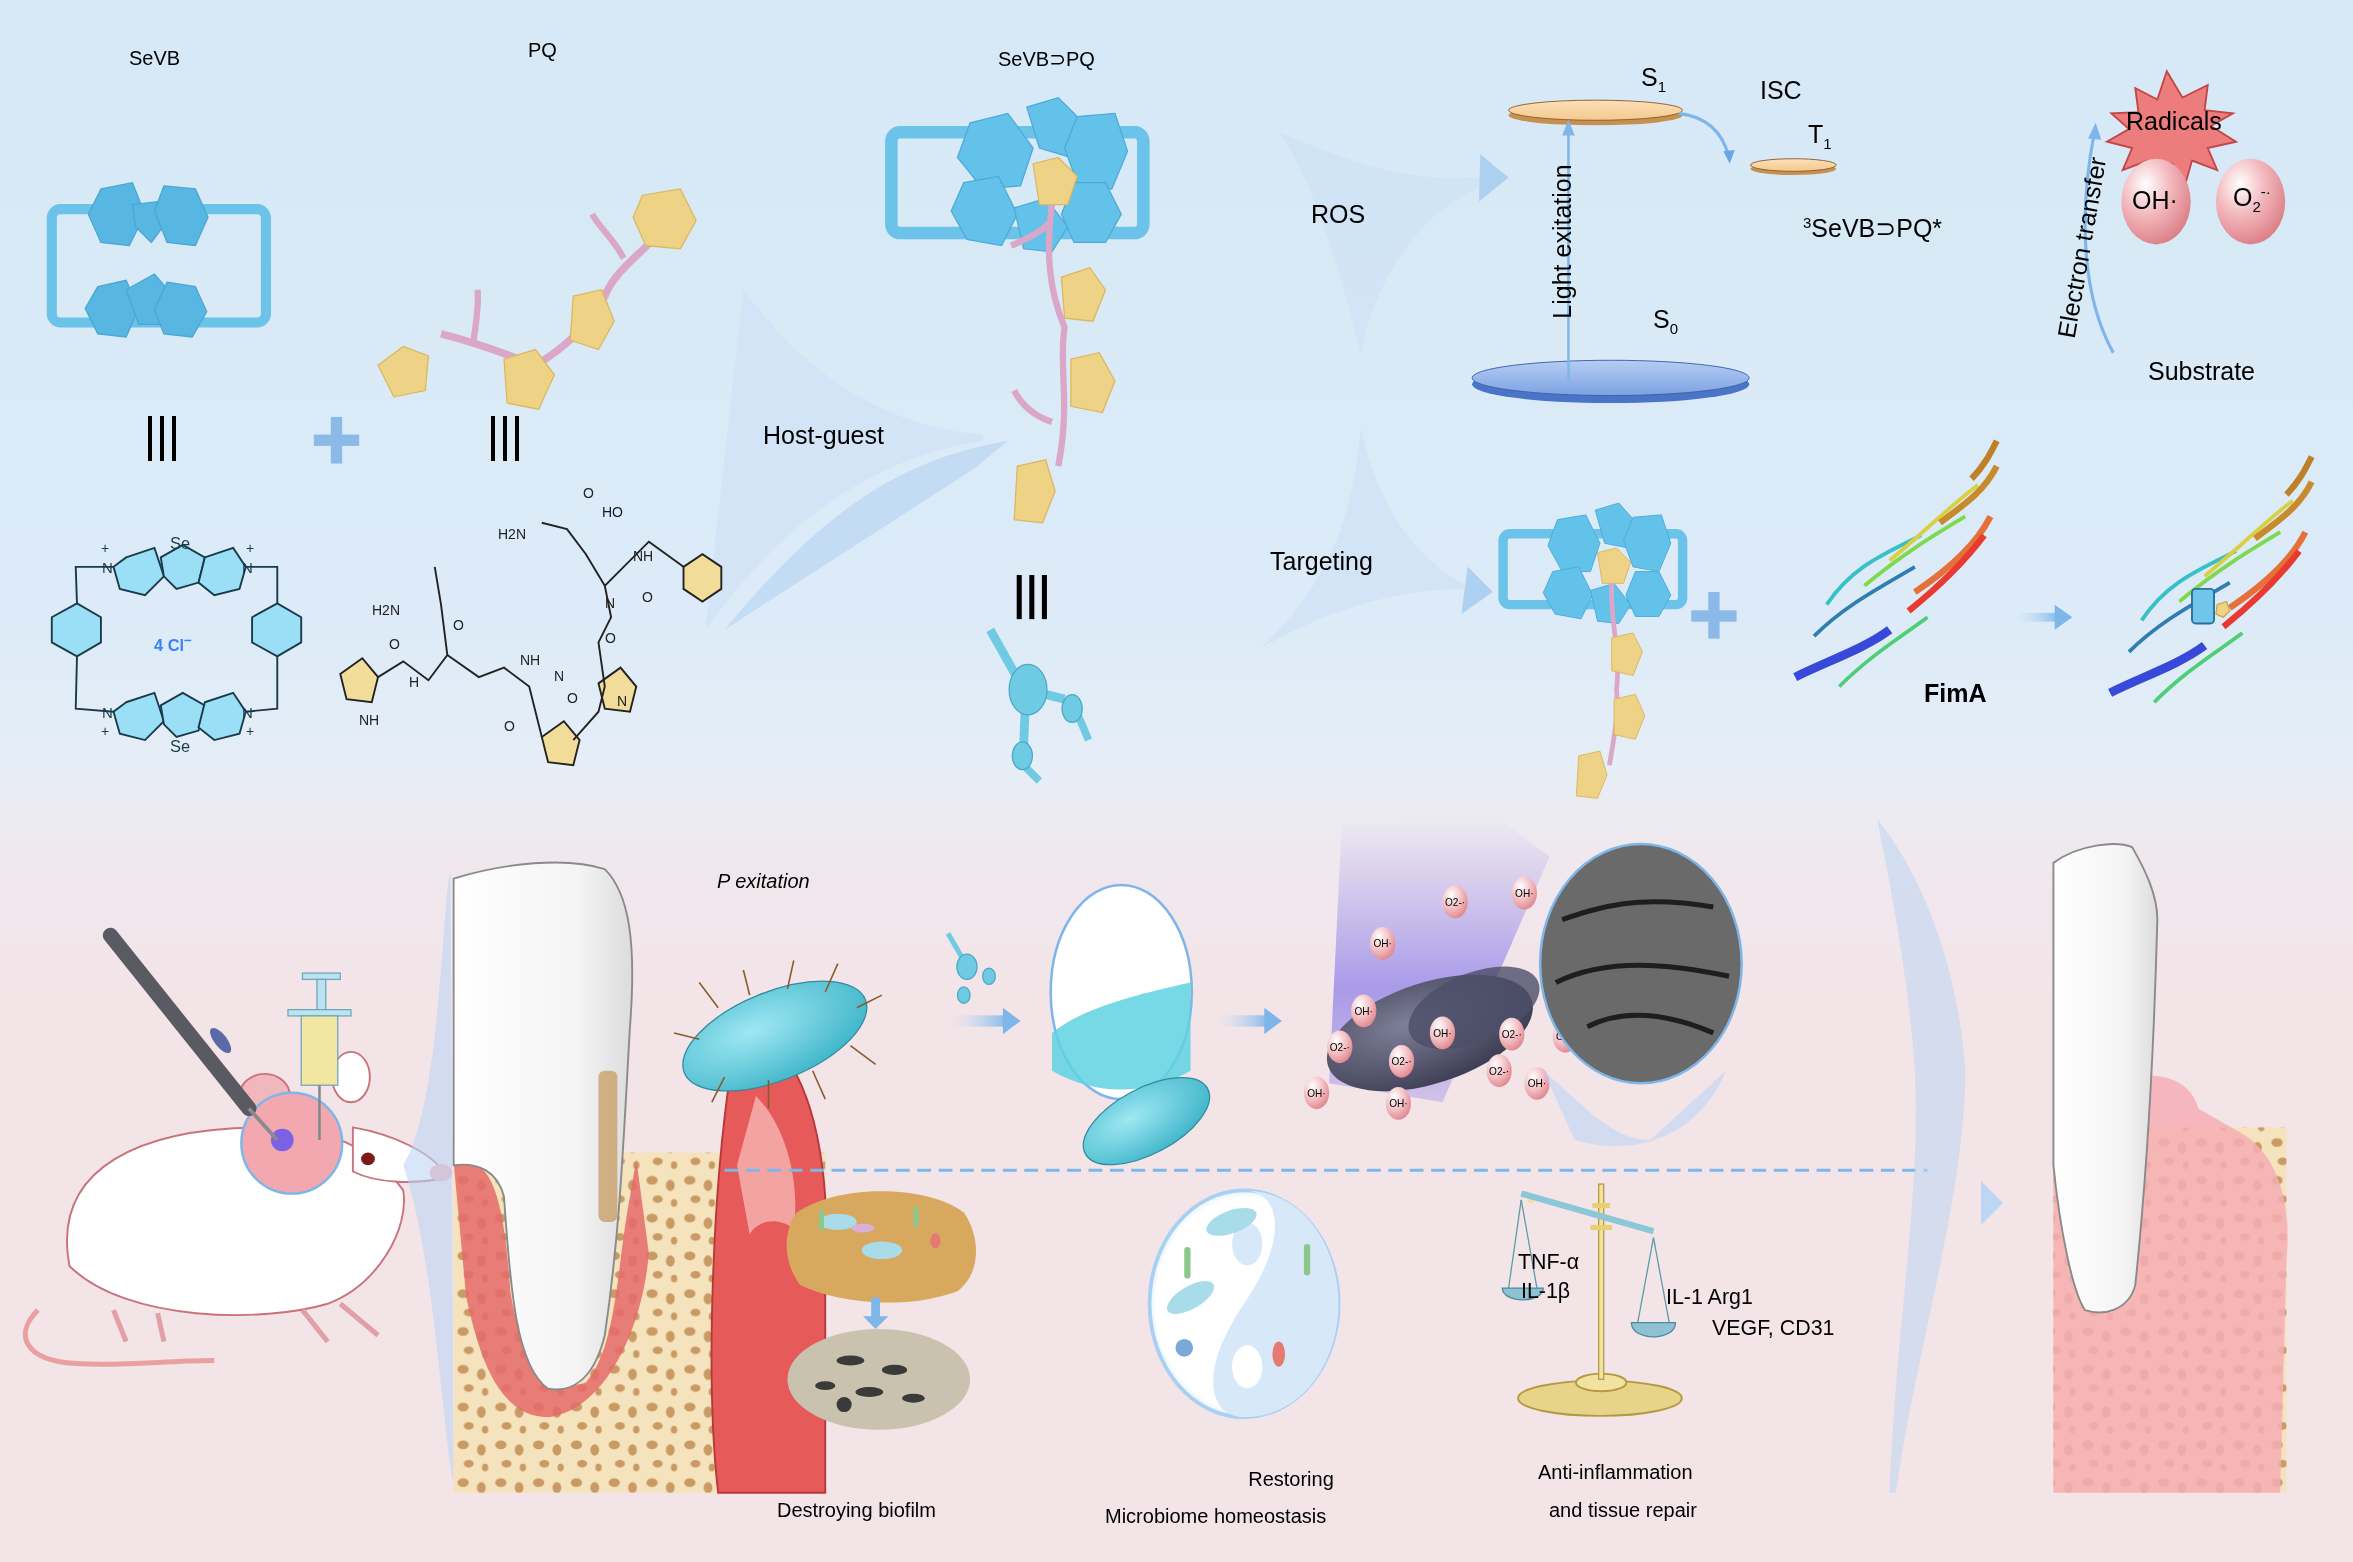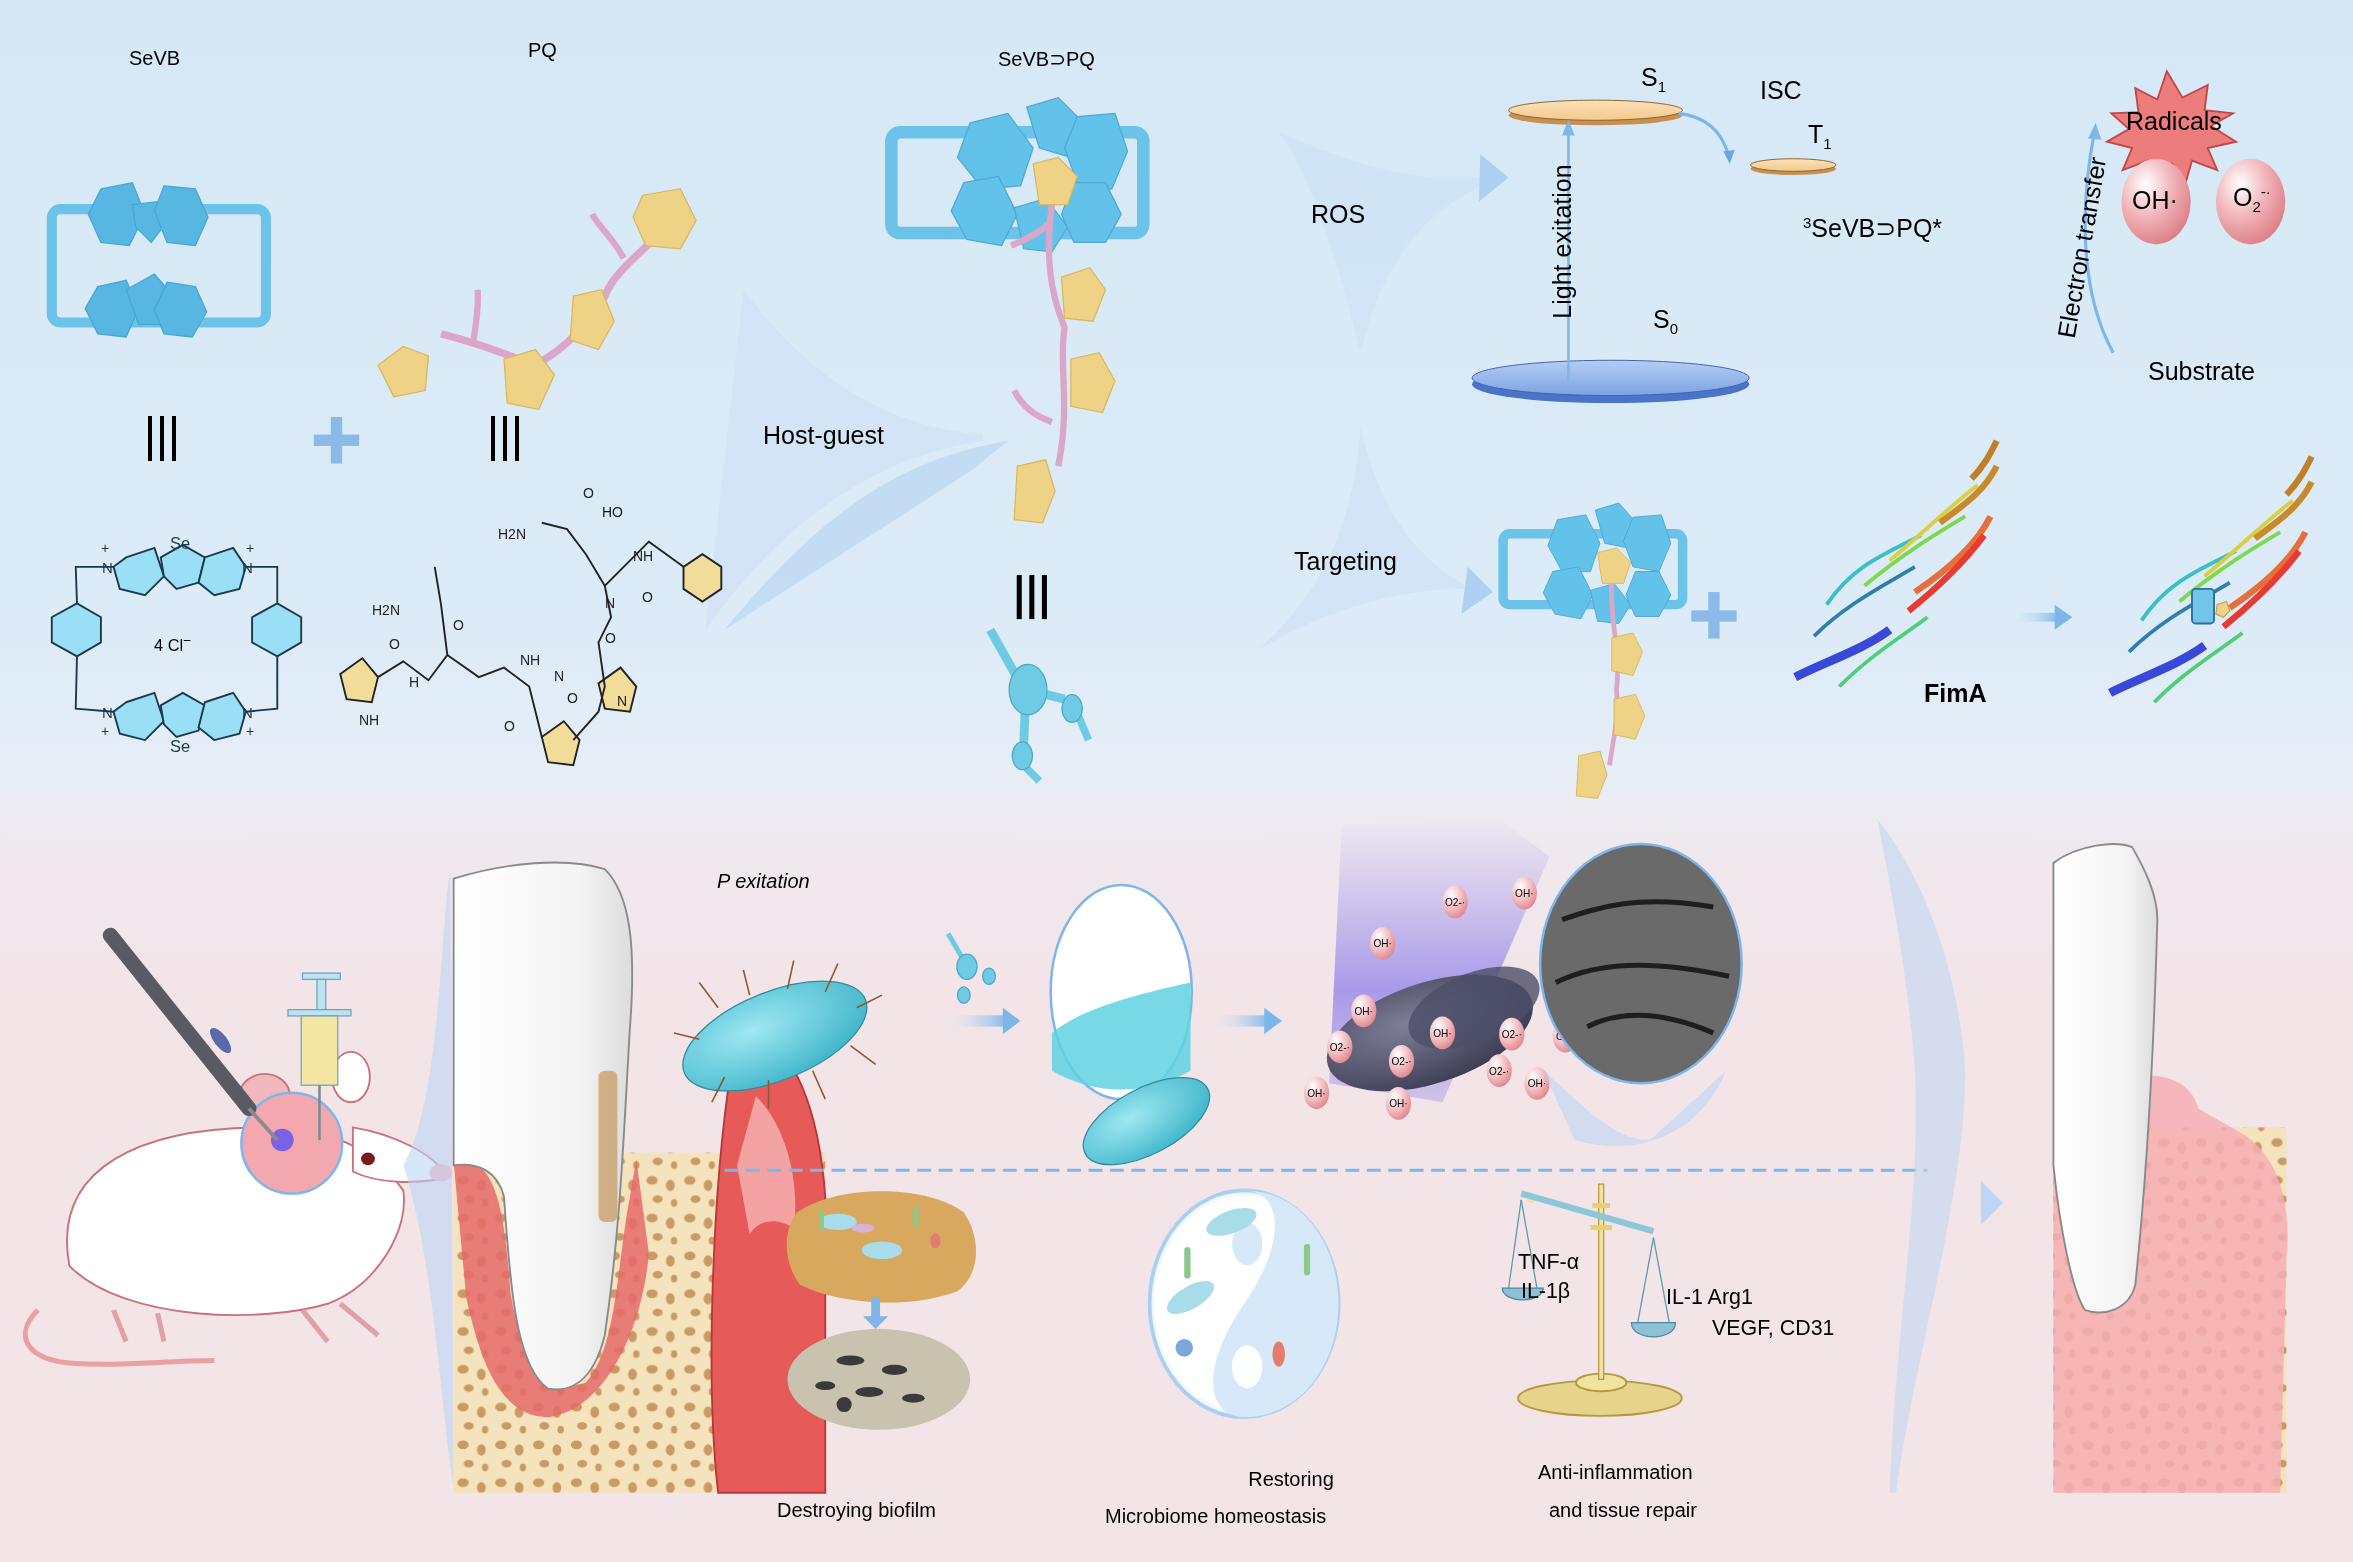--- a/index.html
+++ b/index.html
@@ -487,21 +487,21 @@
 <div class="lbl" style="left:170px;top:534px;font-size:16.4px;color:#1a3a4a;">Se</div>
 <div class="lbl" style="left:170px;top:737px;font-size:16.4px;color:#1a3a4a;">Se</div>
 <div class="lbl" style="left:102px;top:559px;font-size:15px;color:#1a3a4a;">N</div>
 <div class="lbl" style="left:242px;top:559px;font-size:15px;color:#1a3a4a;">N</div>
 <div class="lbl" style="left:102px;top:704px;font-size:15px;color:#1a3a4a;">N</div>
 <div class="lbl" style="left:242px;top:704px;font-size:15px;color:#1a3a4a;">N</div>
 <div class="lbl" style="left:101px;top:540px;font-size:14px;color:#1a3a4a;">+</div>
 <div class="lbl" style="left:246px;top:540px;font-size:14px;color:#1a3a4a;">+</div>
 <div class="lbl" style="left:101px;top:723px;font-size:14px;color:#1a3a4a;">+</div>
 <div class="lbl" style="left:246px;top:723px;font-size:14px;color:#1a3a4a;">+</div>
-<div class="lbl" style="left:154px;top:633px;font-size:16.4px;color:#000000;"><span>4 Cl</span><sup>−</sup></div>
+<div class="lbl" style="left:154px;top:633px;font-size:16.4px;color:#3b82f6;font-weight:bold;"><span>4 Cl</span><sup>−</sup></div>
 
 <div class="abs" id="pqGroups">
     <div class="lbl" style="left: 498px; top: 526px; font-size: 14px; color: rgb(34, 34, 34);">H2N</div>
     <div class="lbl" style="left: 583px; top: 485px; font-size: 14px; color: rgb(34, 34, 34);">O</div>
     <div class="lbl" style="left: 602px; top: 504px; font-size: 14px; color: #0f172a;">HO</div>
     <div class="lbl" style="left: 633px; top: 548px; font-size: 14px; color: rgb(34, 34, 34);">NH</div>
     <div class="lbl" style="left: 605px; top: 595px; font-size: 14px; color: rgb(34, 34, 34);">N</div>
     <div class="lbl" style="left: 409px; top: 674px; font-size: 14px; color: rgb(34, 34, 34);">H</div>
     <div class="lbl" style="left: 389px; top: 636px; font-size: 14px; color: rgb(34, 34, 34);">O</div>
     <div class="lbl" style="left: 567px; top: 690px; font-size: 14px; color: rgb(34, 34, 34);">O</div>
@@ -511,21 +511,21 @@
     <div class="lbl" style="left: 617px; top: 693px; font-size: 14px; color: rgb(34, 34, 34);">N</div>
     <div class="lbl" style="left: 605px; top: 630px; font-size: 14px; color: rgb(34, 34, 34);">O</div>
     <div class="lbl" style="left: 642px; top: 589px; font-size: 14px; color: rgb(34, 34, 34);">O</div>
     <div class="lbl" style="left: 359px; top: 712px; font-size: 14px; color: rgb(34, 34, 34);">NH</div>
     <div class="lbl" style="left: 372px; top: 602px; font-size: 14px; color: rgb(34, 34, 34);">H2N</div>
     <div class="lbl" style="left: 453px; top: 617px; font-size: 14px; color: rgb(34, 34, 34);">O</div>
   </div>
 
 <div class="lbl t36" style="left:763px;top:421px;">Host-guest</div>
 <div class="lbl t36" style="left:1311px;top:200px;">ROS</div>
-<div class="lbl t36" style="left:1270px;top:547px;margin-left:24px;">Targeting</div>
+<div class="lbl t36" style="left:1270px;top:547px;">Targeting</div>
 
 <div class="lbl t36" style="left:1641px;top:63px;"><span>S</span><span class="sub">1</span></div>
 <div class="lbl t36" style="left:1760px;top:76px;">ISC</div>
 <div class="lbl t36" style="left:1808px;top:120px;"><span>T</span><span class="sub">1</span></div>
 <div class="lbl t36" style="left:1653px;top:305px;"><span>S</span><span class="sub">0</span></div>
 <div class="lbl t36" style="left:1436px;top:227px;transform:rotate(-90deg);transform-origin:center;width:252px;text-align:center;">Light exitation</div>
 <div class="lbl t36" style="left:1803px;top:214px;"><sup class="sup">3</sup><span>SeVB⊃PQ*</span></div>
 
 <div class="lbl t36" style="left:2126px;top:107px;">Radicals</div>
 <div class="lbl t36" style="left:2132px;top:186px;">OH·</div>

